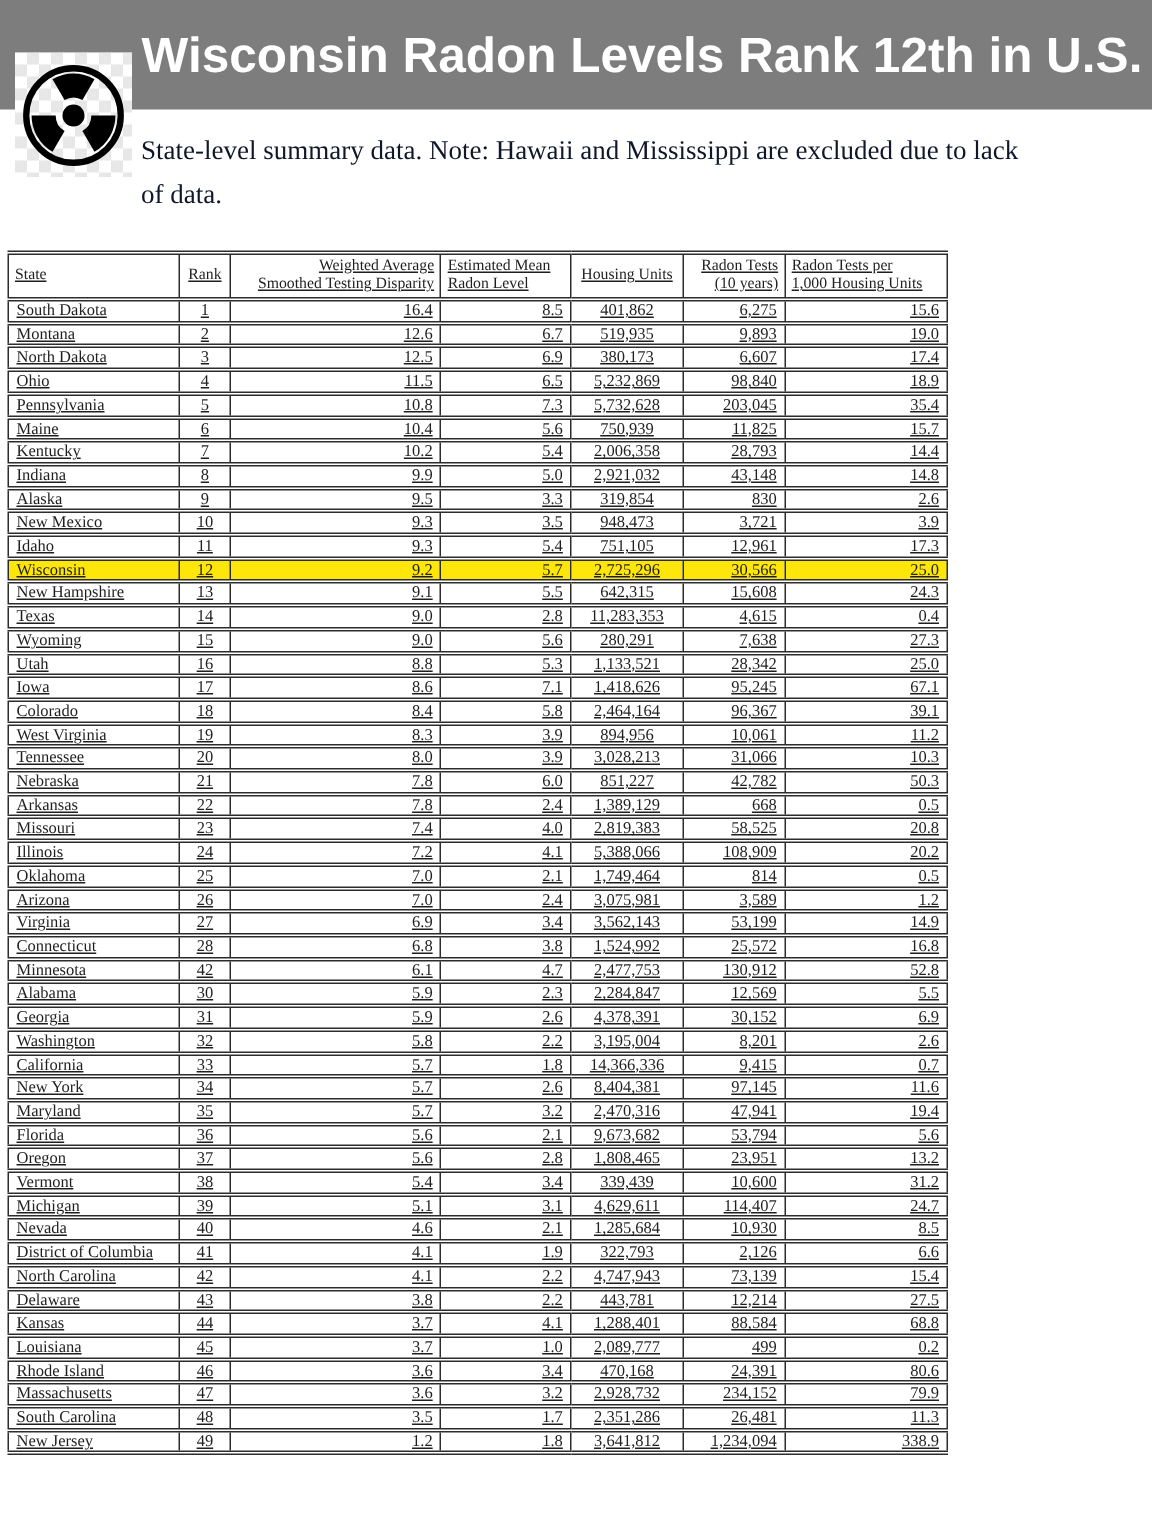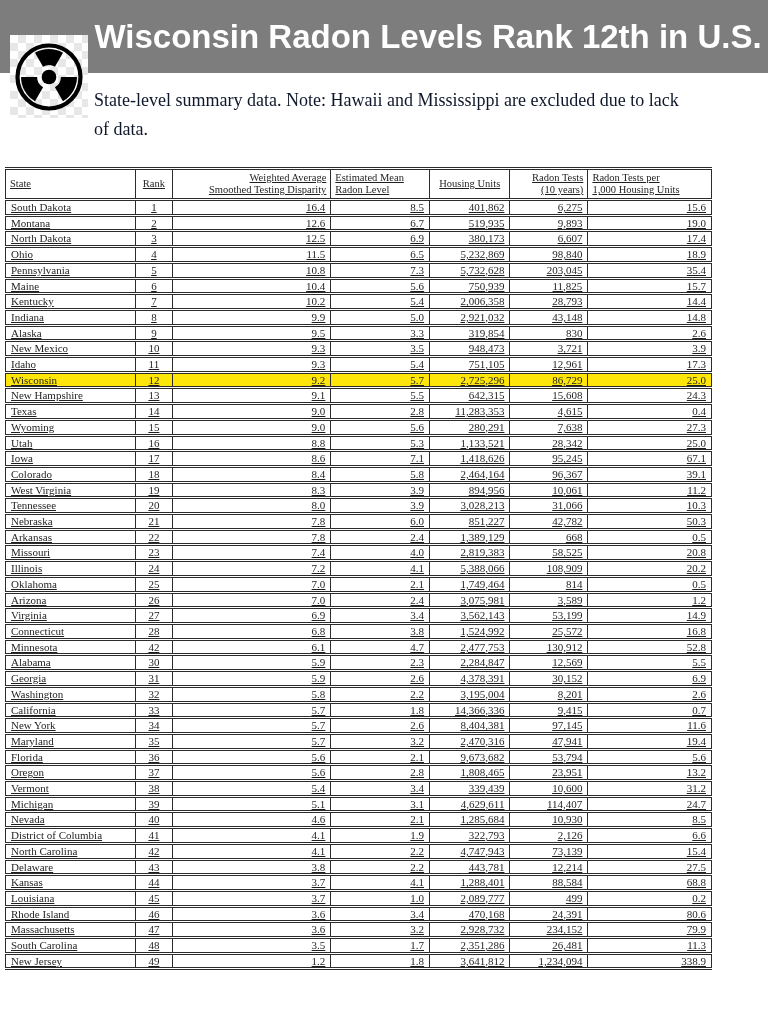--- a/index.html
+++ b/index.html
@@ -1,21 +1,21 @@
 <!DOCTYPE html>
 <html style="--banner: #7d7d7d; --title-color: #ffffff; --hl: #ffe60a; --border: #2c2c2c; --text: #1f1f1f;"><head>
 <meta charset="utf-8">
 <style>
   :root{
     --banner:#7d7d7d; --title-color:#ffffff; --hl:#ffe60a;
     --border:#2c2c2c; --text:#1f1f1f;
   }
   *{box-sizing:border-box; margin:0; padding:0;}
   html,body{width:768px; height:1024px; background:#ffffff; overflow:hidden;}
-  .page{position:relative; width:712px; height:1024px; background:#fff;
+  .page{position:relative; width:632px; height:1024px; background:#fff;
         font-family:"Liberation Serif", serif; color:var(--text);}
 
   
   .banner{position:absolute; left:0; top:0; width:768px; height:73px;
           background:var(--banner); display:flex; align-items:center;}
   .title{position:absolute; left:100px; right:12px; top:0; height:73px;
          display:flex; align-items:center; justify-content:center;
          font-family:"Liberation Sans", sans-serif; font-weight:700;
          font-size:33px; color:var(--title-color); white-space:nowrap;}
 
@@ -39,21 +39,21 @@
         font-size:11px; color:var(--text); background:#fff;text-decoration:underline;}
   th,td{border:1px solid var(--border); border-bottom:3px double var(--border);
         overflow:hidden; white-space:nowrap;}
   th{border-top:3px double var(--border); font-weight:400; font-size:10.5px;
      line-height:12px; padding:2px 4px; vertical-align:middle;}
   td{line-height:12.7px; padding:0 5px;}
   .c0{width:140px; text-align:left;}
   .c1{width:38px;  text-align:center;}
   .c2{width:170px; text-align:right;}
   .c3{width:106px;} th.c3{text-align:left;}  td.c3{text-align:right;}
-  .c4{width:84px;}  th.c4{text-align:center;} td.c4{text-align:right;margin-top:16px;}
+  .c4{width:84px;}  th.c4{text-align:center;} td.c4{text-align:center;margin-top:16px;}
   .c5{width:84px;}  th.c5{text-align:right;} td.c5{text-align:right;}
   .c6{width:133px;} th.c6{text-align:left;}  td.c6{text-align:right;}
   tr.hl td{background:var(--hl);}
 </style>
 </head>
 <body>
 
 <div class="page">
 
   <header class="banner">
@@ -185,21 +185,21 @@
           <td class="c4">751,105</td>
           <td class="c5">12,961</td>
           <td class="c6">17.3</td>
         </tr>
         <tr class="hl">
           <td class="c0">Wisconsin</td>
           <td class="c1">12</td>
           <td class="c2">9.2</td>
           <td class="c3">5.7</td>
           <td class="c4">2,725,296</td>
-          <td class="c5">86,729</td>
+          <td class="c5">30,566</td>
           <td class="c6">25.0</td>
         </tr>
         <tr>
           <td class="c0">New Hampshire</td>
           <td class="c1">13</td>
           <td class="c2">9.1</td>
           <td class="c3">5.5</td>
           <td class="c4">642,315</td>
           <td class="c5">15,608</td>
           <td class="c6">24.3</td>

